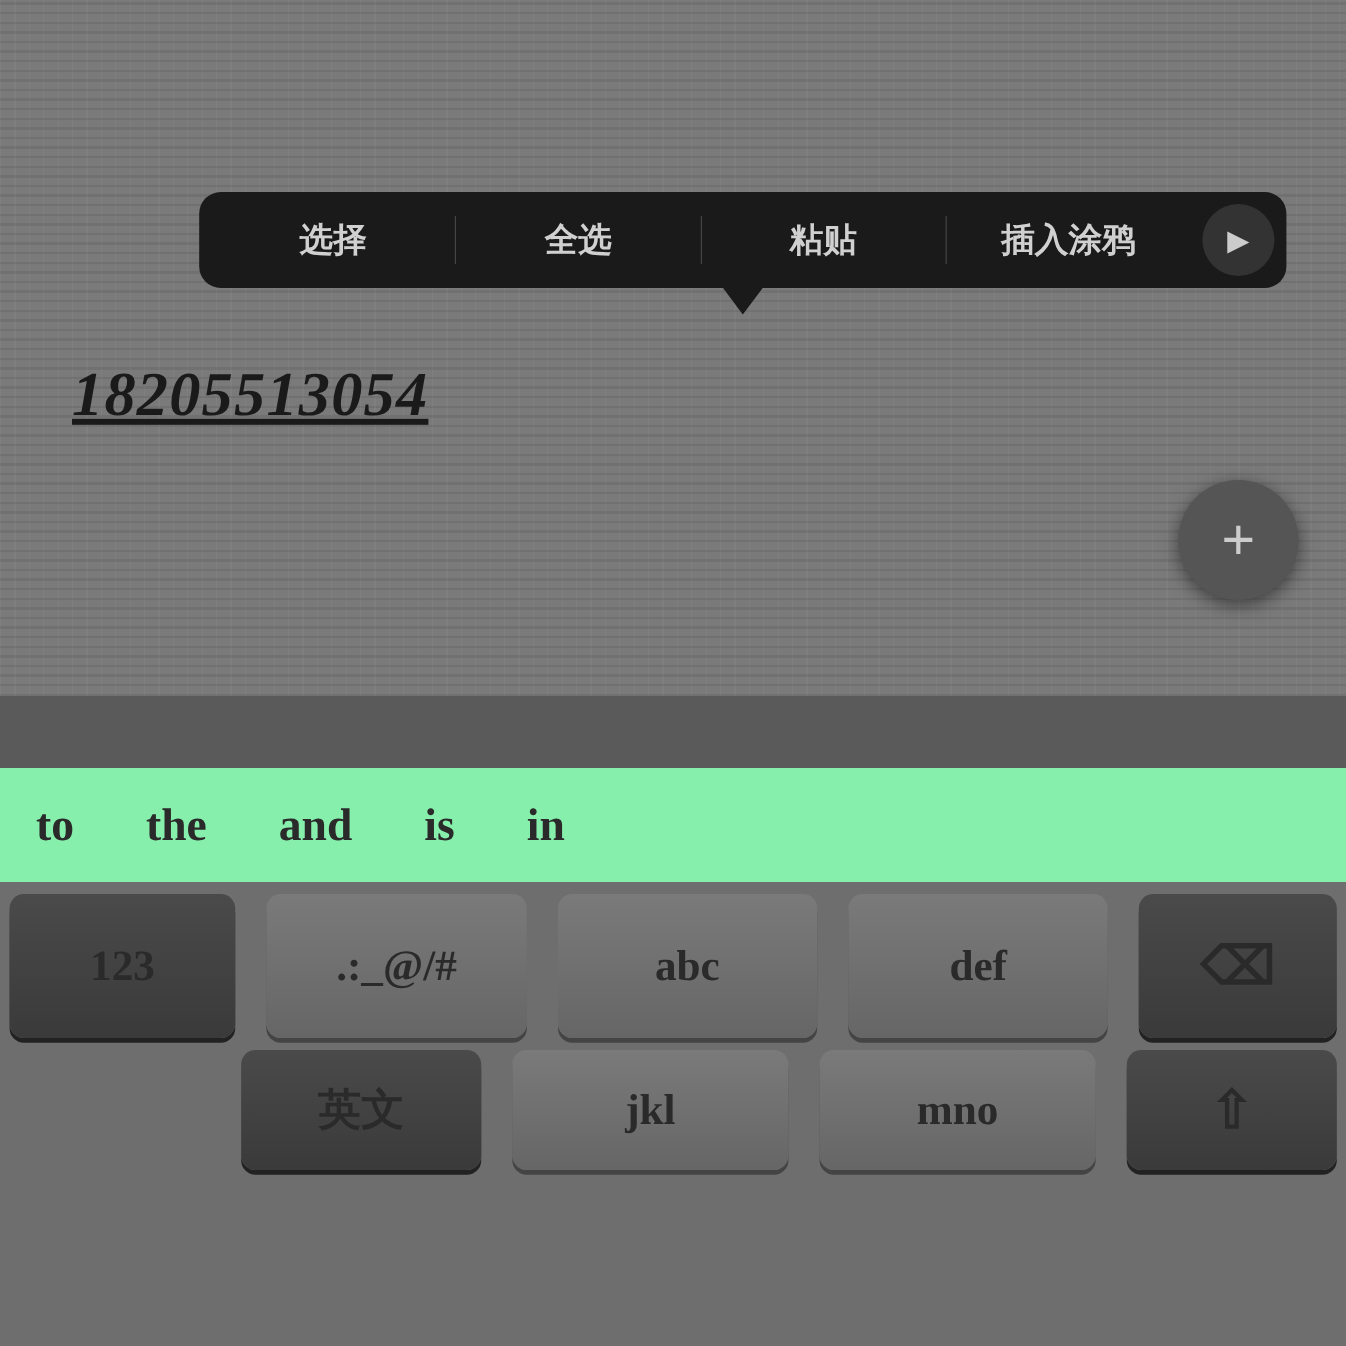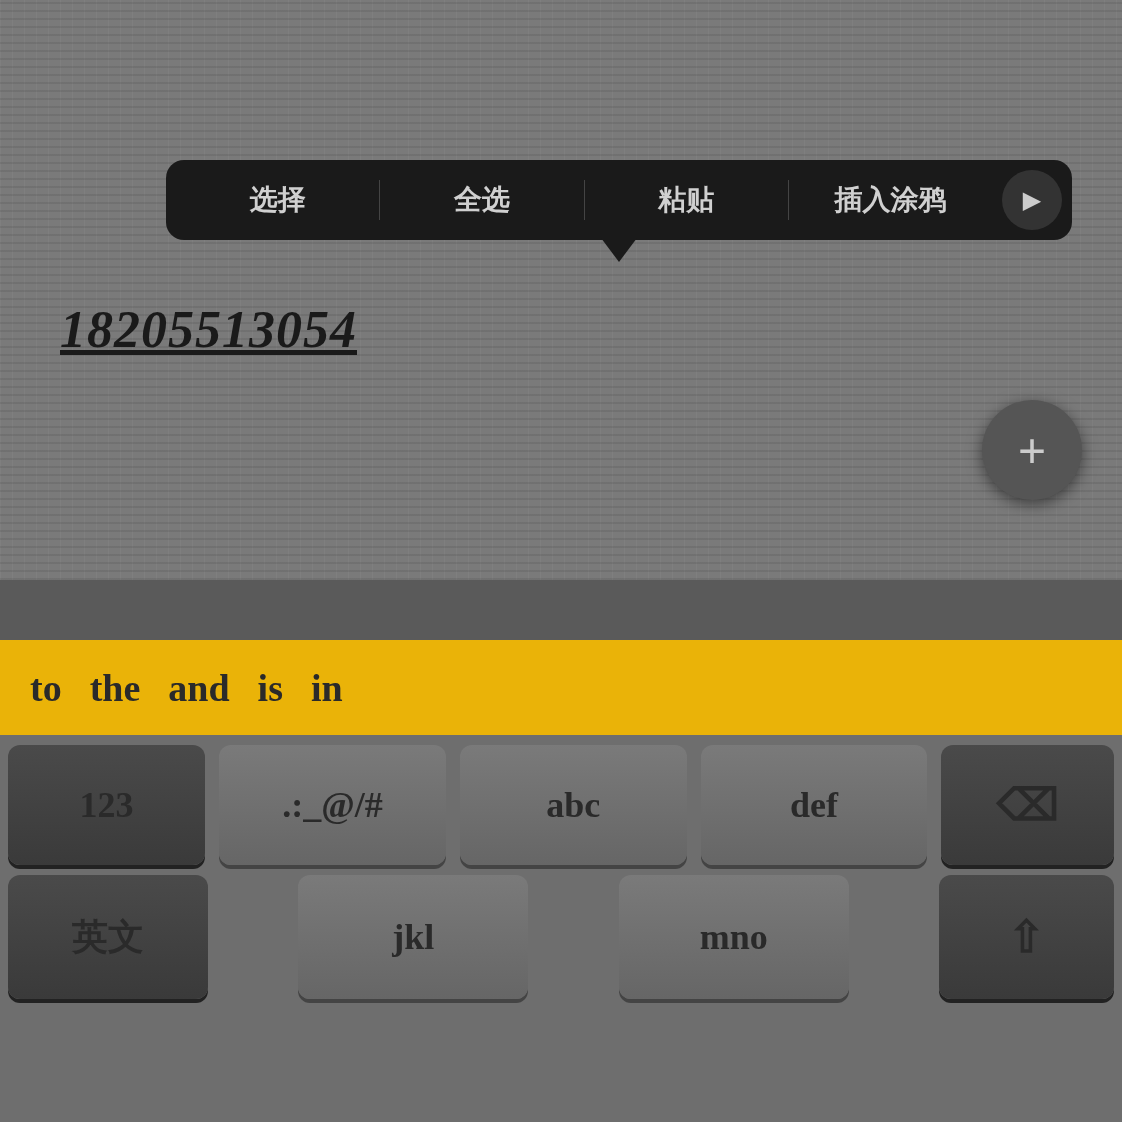--- a/index.html
+++ b/index.html
@@ -163,47 +163,47 @@
       width: 1122px;
       height: 482px;
       background: #6e6e6e;
       padding: 0;
     }
 
     
     .suggestions-bar {
       width: 100%;
       height: 95px;
-      background: #eab308;
+      background: #86efac;
       display: flex;
       align-items: center;
       padding: 0 30px;
-      gap: 28px;
+      gap: 60px;
     }
 
     .suggestion-word {
       font-size: 38px;
       color: #2a2a2a;
       font-family: 'Georgia', serif;
       font-weight: 600;
       cursor: pointer;
     }
 
     
     .keyboard-rows {
       padding: 10px 8px 0 8px;
       display: flex;
       flex-direction: column;
       gap: 10px;
     }
 
     .keyboard-row {
       display: flex;
-      gap: 14px;
-      justify-content: space-between;
+      gap: 26px;
+      justify-content: flex-end;
     }
 
     
     .key {
       border-radius: 12px;
       display: flex;
       align-items: center;
       justify-content: center;
       cursor: pointer;
       font-weight: 600;
@@ -243,21 +243,21 @@
       width: 230px;
       font-family: Liberation Serif, serif;
     }
 
     .key-backspace {
       width: 175px;
     }
 
     
     .row2 .key {
-      height: 124px;
+      height: 100px;
       font-size: 36px;
     }
 
     .key-english {
       width: 200px;
       font-family: sans-serif;
     }
 
     .key-ghi {
       width: 230px;

